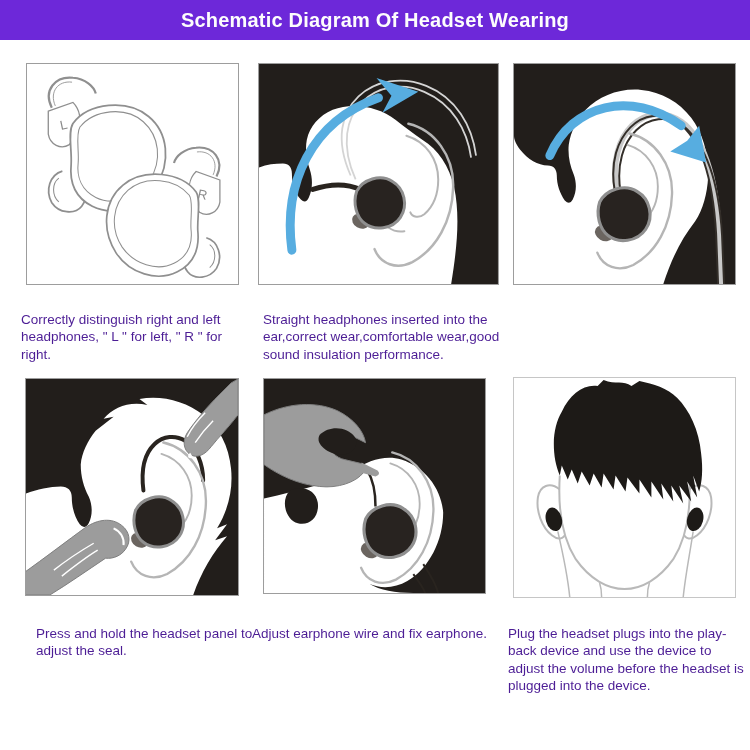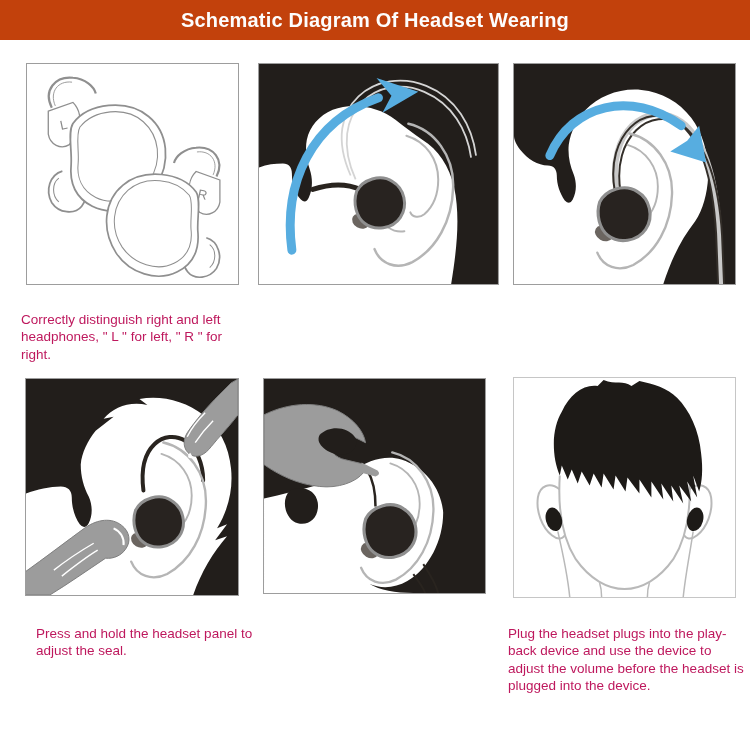--- a/index.html
+++ b/index.html
@@ -1,29 +1,29 @@
 <!DOCTYPE html>
 <html><head>
 <meta charset="utf-8">
 <style>
   html,body{margin:0;padding:0;background:#ffffff;}
   .page{position:relative;width:750px;height:750px;background:#ffffff;overflow:hidden;
         font-family:"Liberation Sans", sans-serif;}
-  .titlebar{position:absolute;left:0;top:0;width:750px;height:40px;background:#c2410c;
+  .titlebar{position:absolute;left:0;top:0;width:750px;height:40px;background:#6d28d9;
             display:flex;align-items:center;justify-content:center;}
   .titlebar h1{margin:0;color:#fdfdfd;font-size:20px;font-weight:bold;letter-spacing:.2px;}
   .panel{position:absolute;background:#ffffff;border:1px solid #9d9d9d;box-sizing:border-box;overflow:hidden;}
   .panel svg{display:block;}
   #p1{left:26px;top:63px;width:213px;height:222px;}
   #p2{left:258px;top:63px;width:241px;height:222px;}
   #p3{left:513px;top:63px;width:223px;height:222px;}
   #p4{left:25px;top:378px;width:214px;height:218px;}
   #p5{left:263px;top:378px;width:223px;height:216px;}
   #p6{left:513px;top:377px;width:223px;height:221px;border-color:#c6c6c6;}
-  .caption{position:absolute;color:#be185d;font-size:13.5px;line-height:17.5px;}
+  .caption{position:absolute;color:#4c1d95;font-size:13.5px;line-height:17.5px;}
   #c1{left:21px;top:297px;width:233px;}
   #c2{left:263px;top:297px;width:239px;}
   #c3{left:505px;top:297px;width:243px;}
   #c4{left:21px;top:611px;width:234px;margin-left:15px;}
   #c5{left:252px;top:611px;width:254px;}
   #c6{left:508px;top:611px;width:238px;}
 </style>
 </head>
 <body>
 
@@ -180,16 +180,18 @@
         C56,16 70,6 84,8 L90,2 C102,7 110,2 118,8 L126,3 C140,6 154,10 164,20
         C176,32 186,52 188,76 C190,92 189,104 186,114
         L180,98 L184,120 L174,104 L178,124 L166,108 L170,126 L158,108 L160,124
         L148,106 L150,122 L138,104 L138,120 L126,102 L126,116 L114,100 L112,114
         L102,98 L100,112 L90,96 L88,110 L80,96 L76,108 L68,94 L64,106
         L58,92 L54,102 L48,88 L46,98 C42,88 40,78 40,66 C40,54 43,42 48,34 Z"></path>
     </svg>
   </div>
 
   <p class="caption" id="c1">Correctly distinguish right and left headphones, " L " for left, " R " for right.</p>
+  <p class="caption" id="c2">Straight headphones inserted into the ear,correct wear,comfortable wear,good sound insulation performance.</p>
   <p class="caption" id="c4">Press and hold the headset panel to adjust the seal.</p>
+  <p class="caption" id="c5">Adjust earphone wire and fix earphone.</p>
   <p class="caption" id="c6">Plug the headset plugs into the play-back device and use the device to adjust the volume before the headset is plugged into the device.</p>
 
 </div>
 
 </body></html>

